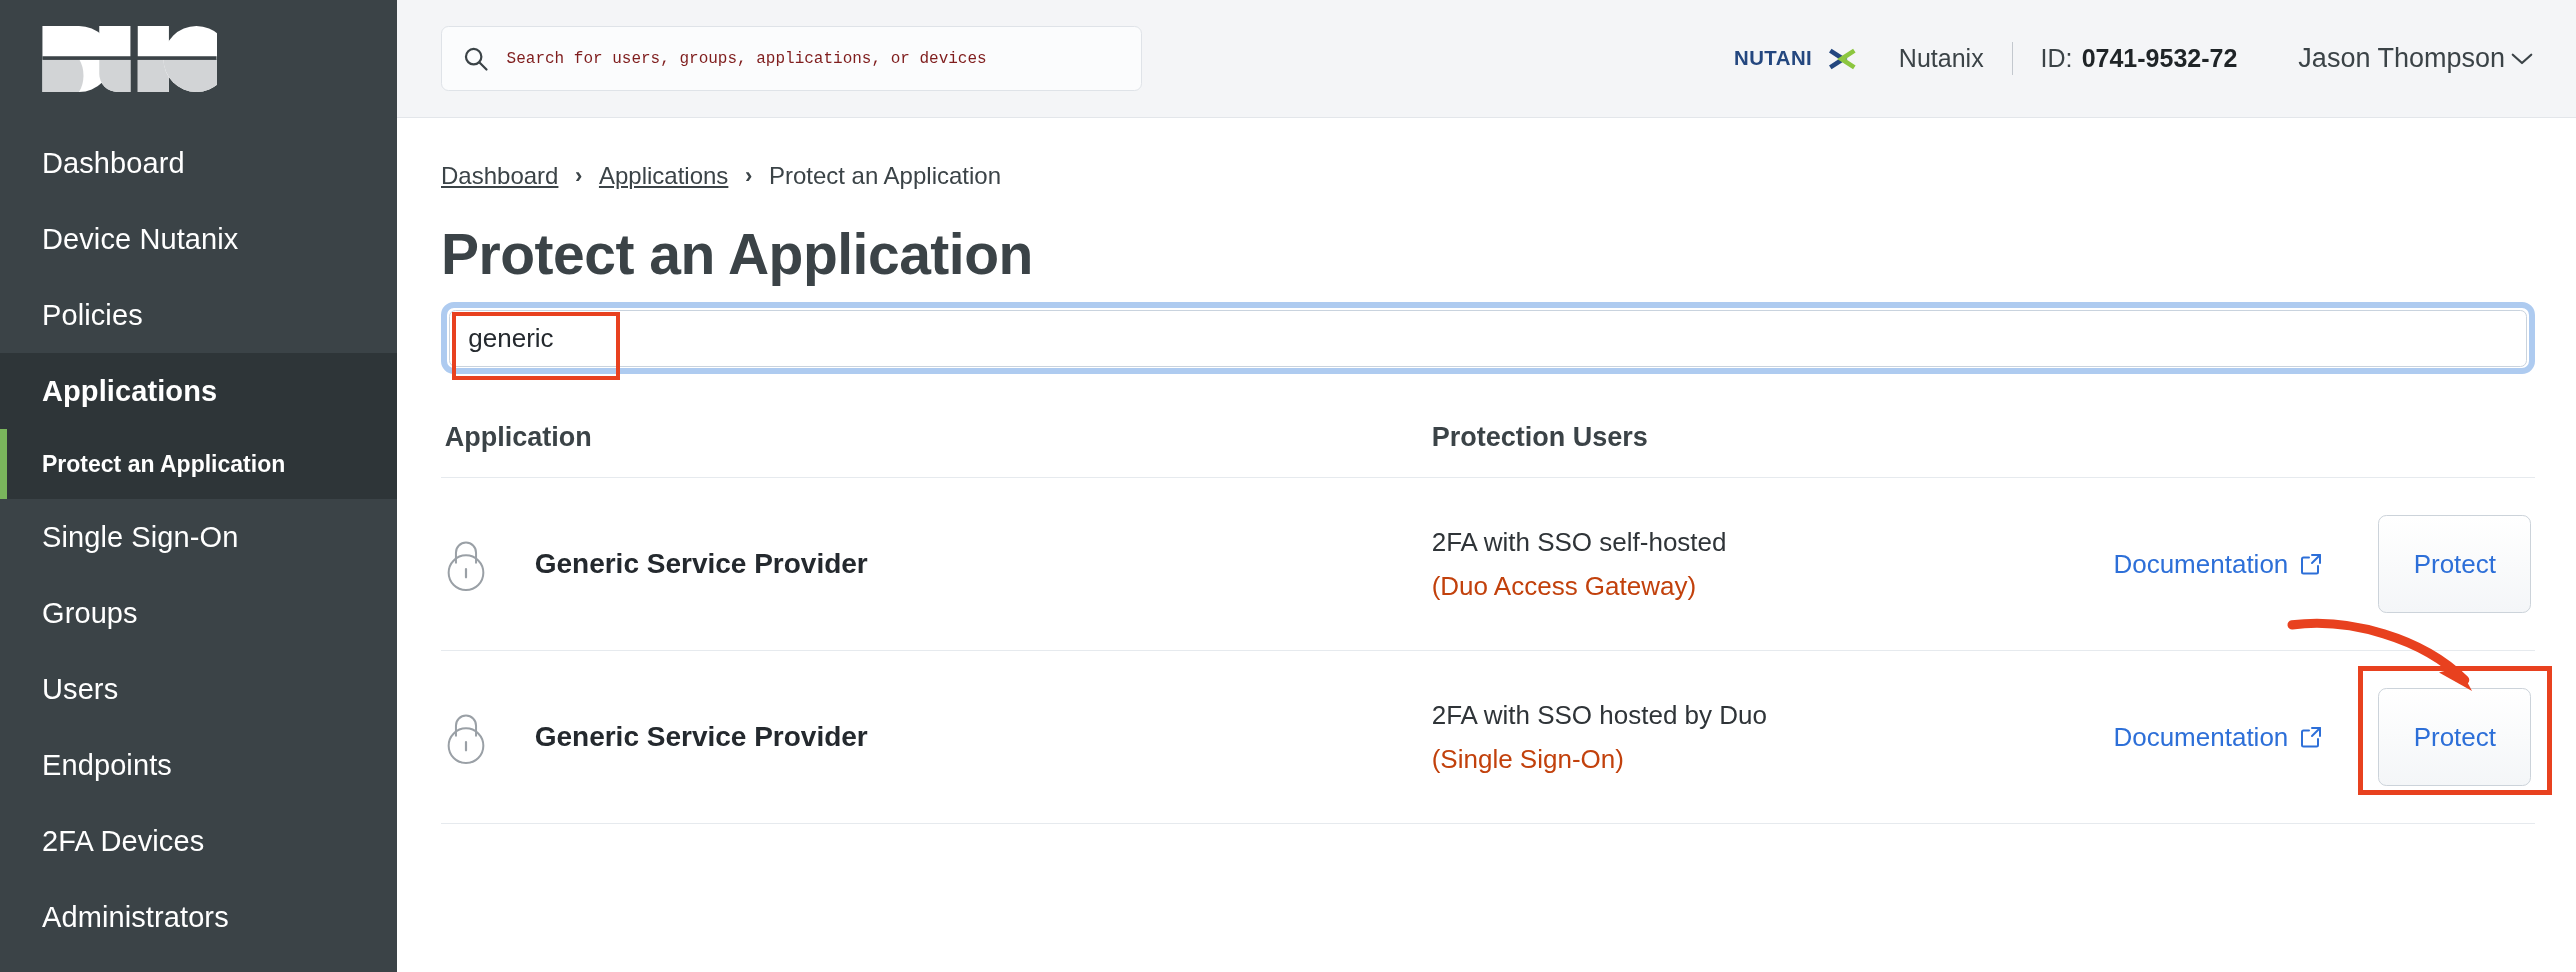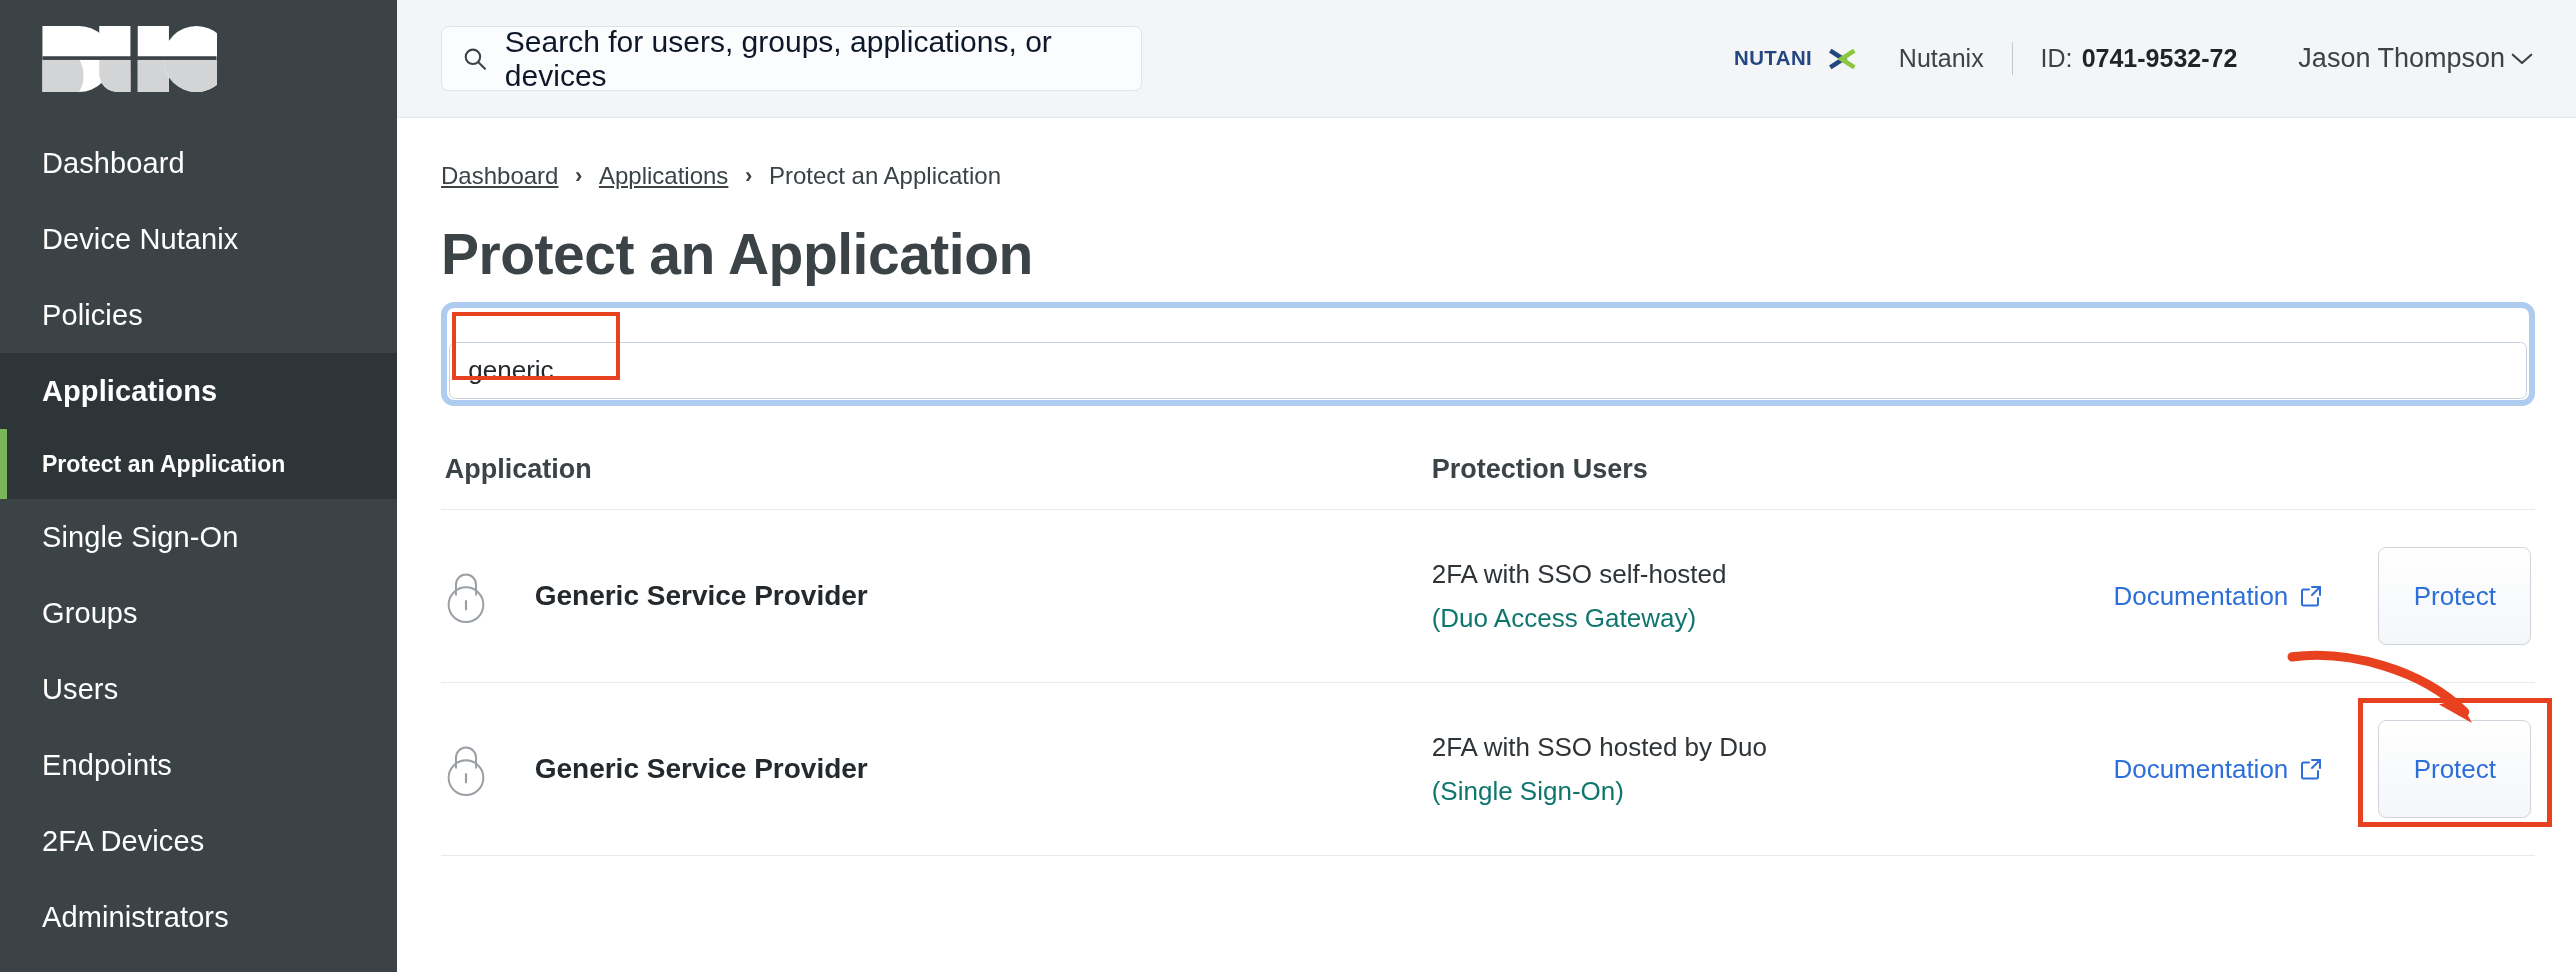--- a/index.html
+++ b/index.html
@@ -59,21 +59,21 @@
   }
   .search-box {
     width: 701px; height: 65px;
     background: #fbfcfd;
     border: 0.9px solid #dfe3e8;
     border-radius: 7.4px;
     display: flex; align-items: center;
     padding: 0 20px;
     gap: 16.6px;
   }
-  .search-box .ph { color: #0f172a; font-size: 30px; }
+  .search-box .ph { color: #7f1d1d; font-size: 16px; font-family: Liberation Mono, monospace; }
   .topbar-right {
     margin-left: auto;
     display: flex; align-items: center; gap: 0;
     color: #3b4347;
   }
   .nutanix-logo { display: flex; align-items: center; margin-right: 28px; }
   .acct-name { font-size: 25px; color: #3b4347; }
   .divider-v {
     width: 0.9px; height: 33px; background: #c3c8ce;
     margin: 0 28px;
@@ -109,21 +109,20 @@
   .filter-input {
     width: 100%; height: 57px;
     border: 0.9px solid #c9d3de;
     border-radius: 6.5px;
     background: #ffffff;
     font-family: "Liberation Sans", sans-serif;
     font-size: 26px;
     color: #24292e;
     padding: 0 18.5px;
     outline: none;
-    margin-top: 32px;
   }
   .redbox-input {
     position: absolute;
     left: 11px; top: 10px;
     width: 168px; height: 68px;
     border: 4.6px solid #e8411f;
     pointer-events: none;
   }
 
   
@@ -140,21 +139,21 @@
   .row {
     display: flex; align-items: center;
     min-height: 173px;
     border-bottom: 1.8px solid #e6eaee;
     padding: 0 3.7px;
   }
   .app-cell { width: 987px; flex: 0 0 987px; display: flex; align-items: center; gap: 48px; }
   .app-name { font-size: 28px; font-weight: bold; color: #24292e; }
   .prot-cell { flex: 1 1 auto; }
   .prot-main { font-size: 26px; color: #2f3438; margin-bottom: 13px; }
-  .prot-sub { font-size: 26px; color: #0f766e; }
+  .prot-sub { font-size: 26px; color: #c2410c; }
   .actions { display: flex; align-items: center; gap: 55px; margin-left: auto; position: relative; }
   .doc-link {
     color: #2d6fd8; font-size: 26px; text-decoration: none;
     display: inline-flex; align-items: center; gap: 11px;
   }
   .protect-btn {
     width: 153px; height: 98px;
     border: 1.8px solid #ccd3da;
     border-radius: 8.3px;
     background: linear-gradient(#ffffff, #f4f6f8);

